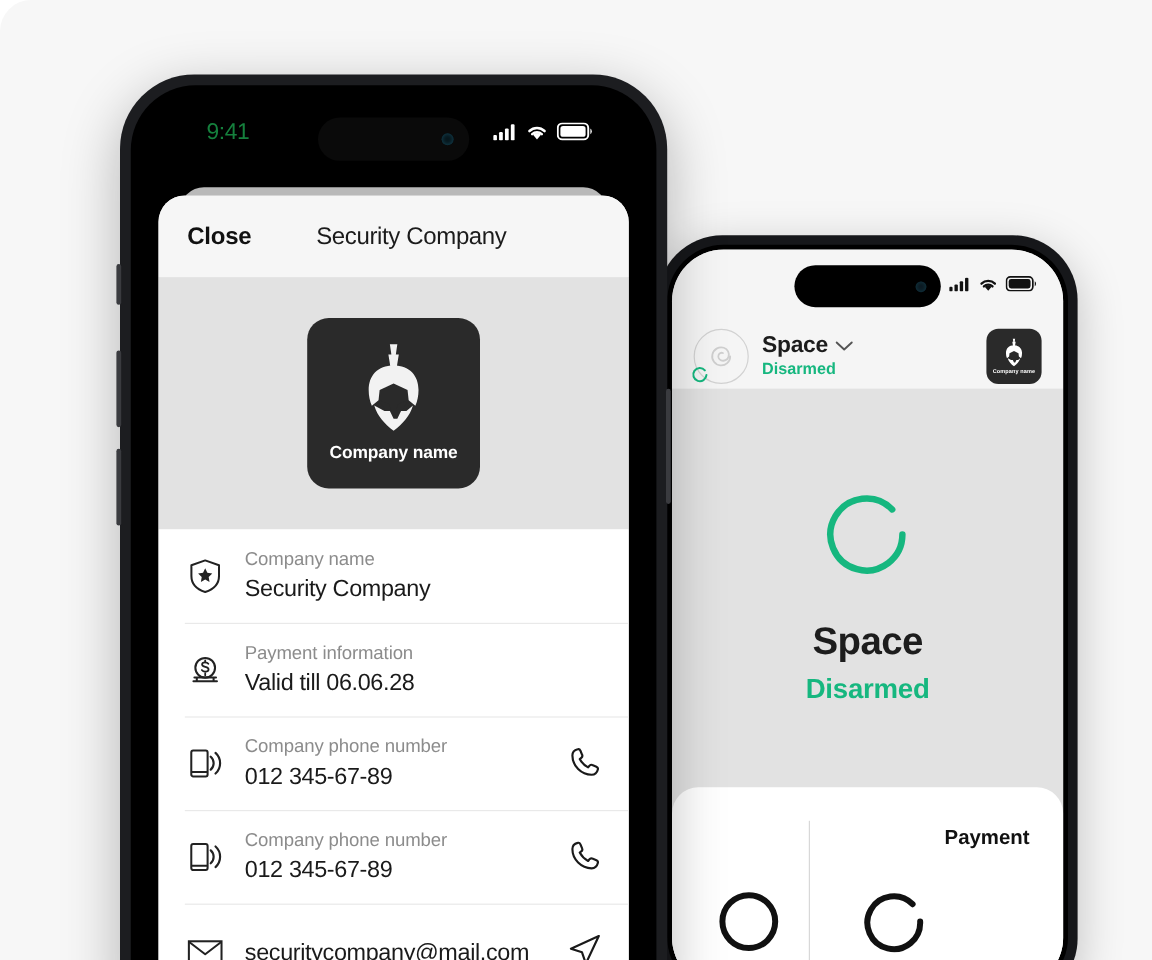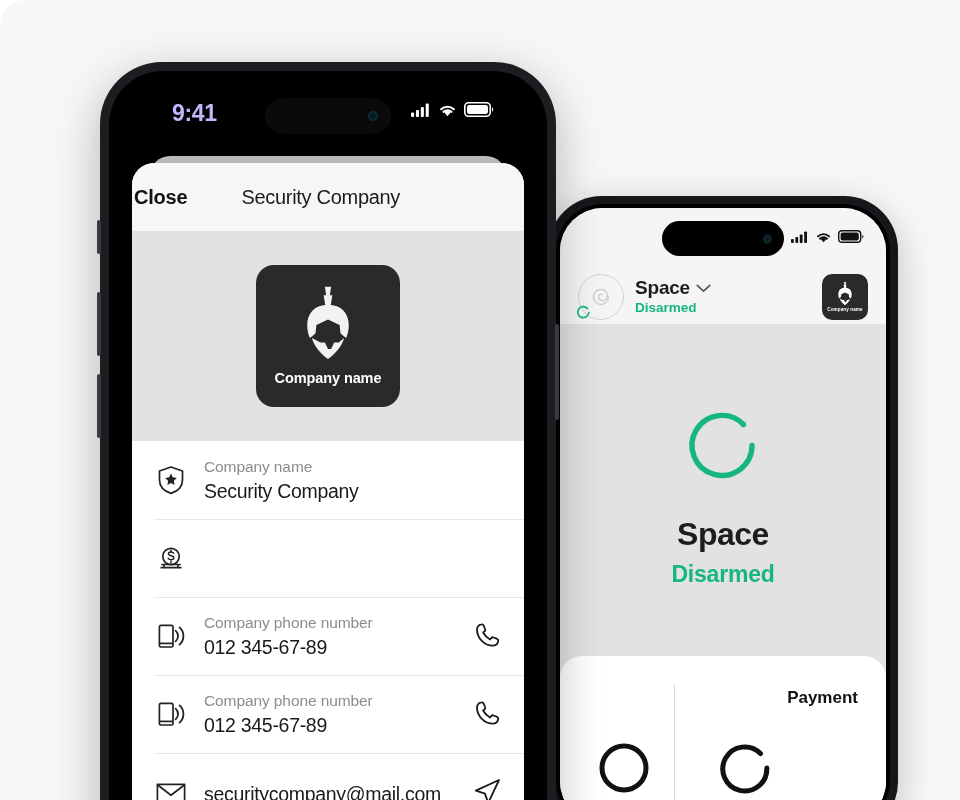--- a/index.html
+++ b/index.html
@@ -181,21 +181,21 @@
     background: #3a3b3f;
     border-radius: 3px;
   }
 
   .l-statusbar {
     position: absolute; left: 0; top: 0; width: 100%; height: 68px;
     background: #000; color: #fff;
   }
   .l-time {
     position: absolute; left: 58px; top: 24px;
-    font-size: 23px; font-weight: 700; color: #c4b5fd;
+    font-size: 19px; font-weight: 400; color: #15803d;
     letter-spacing: -0.3px;
   }
   .l-island {
     position: absolute;
     left: 50%; transform: translateX(-50%);
     top: 22px;
     width: 126px; height: 36px;
     background: #0a0a0a;
     border-radius: 19px;
   }
@@ -226,21 +226,21 @@
     background: #e2e2e2;
     border-top-left-radius: 22px;
     border-top-right-radius: 22px;
     overflow: hidden;
   }
   .l-navbar {
     position: relative;
     height: 68px;
     background: #f6f6f6;
     display: flex; align-items: center;
-    padding-left: 2px;
+    padding-left: 24px;
     box-sizing: border-box;
   }
   .l-close {
     font-size: 20px; font-weight: 700; color: #111;
     letter-spacing: -0.2px;
   }
   .l-navtitle {
     font-size: 20px; font-weight: 400; color: #1b1b1b;
     margin-left: 54px;
     letter-spacing: -0.3px;
@@ -470,20 +470,24 @@
 
             <div class="l-row">
               <span class="row-icon">
                 <svg width="30" height="30" viewBox="0 0 30 30">
                   <circle cx="15" cy="13.5" r="8.2" stroke="#222" stroke-width="1.7" fill="none"></circle>
                   <path d="M17.6 10.2 c-0.6-0.9-1.6-1.3-2.7-1.3 -1.4 0-2.5 0.8-2.5 1.9 0 2.6 5.4 1.3 5.4 4 0 1.2-1.2 2-2.7 2 -1.2 0-2.3-0.5-2.9-1.4" stroke="#222" stroke-width="1.5" fill="none" stroke-linecap="round"></path>
                   <path d="M15 7.3 v1.6 M15 18.2 v1.6" stroke="#222" stroke-width="1.5" stroke-linecap="round"></path>
                   <path d="M6 21.5 h18 M8 21.5 v3.2 M22 21.5 v3.2 M5.2 24.7 h19.6" stroke="#222" stroke-width="1.7" fill="none" stroke-linecap="round"></path>
                 </svg>
               </span>
+              <span class="row-text">
+                <span class="row-label" style="display:block">Payment information</span>
+                <span class="row-value" style="display:block">Valid till 06.06.28</span>
+              </span>
             </div>
 
             <div class="l-row">
               <span class="row-icon">
                 <svg width="30" height="32" viewBox="0 0 30 32">
                   <rect x="3.4" y="5.4" width="13.6" height="21.6" rx="1.6" stroke="#222" stroke-width="1.7" fill="none"></rect>
                   <path d="M3.4 23.4 h13.6" stroke="#222" stroke-width="1.7"></path>
                   <path d="M19.6 10.6 a7.2 7.2 0 0 1 0 10.8" stroke="#222" stroke-width="1.8" fill="none" stroke-linecap="round"></path>
                   <path d="M23.6 7.4 a11.6 11.6 0 0 1 0 17.2" stroke="#222" stroke-width="1.8" fill="none" stroke-linecap="round"></path>
                 </svg>

